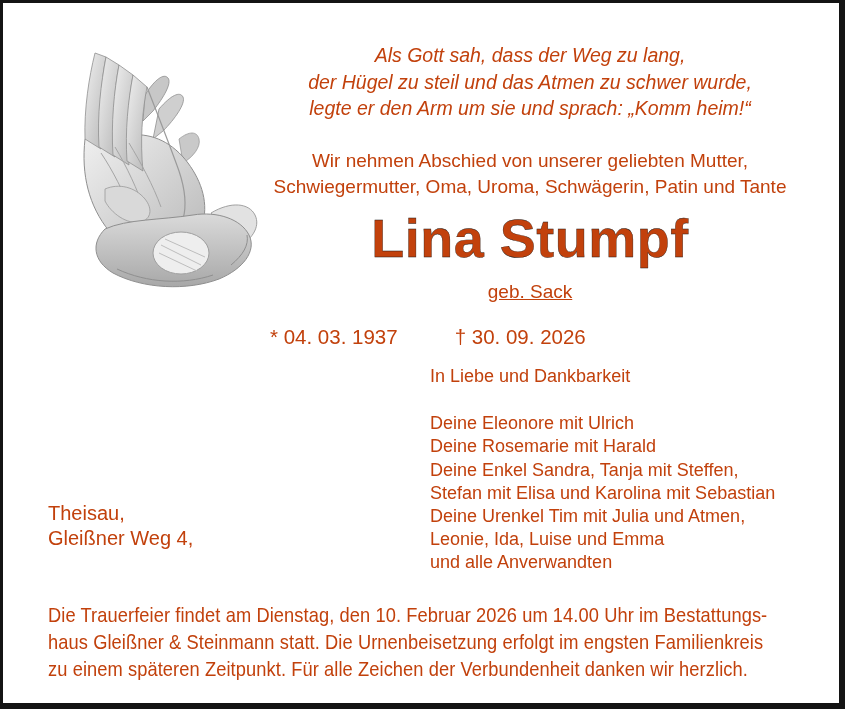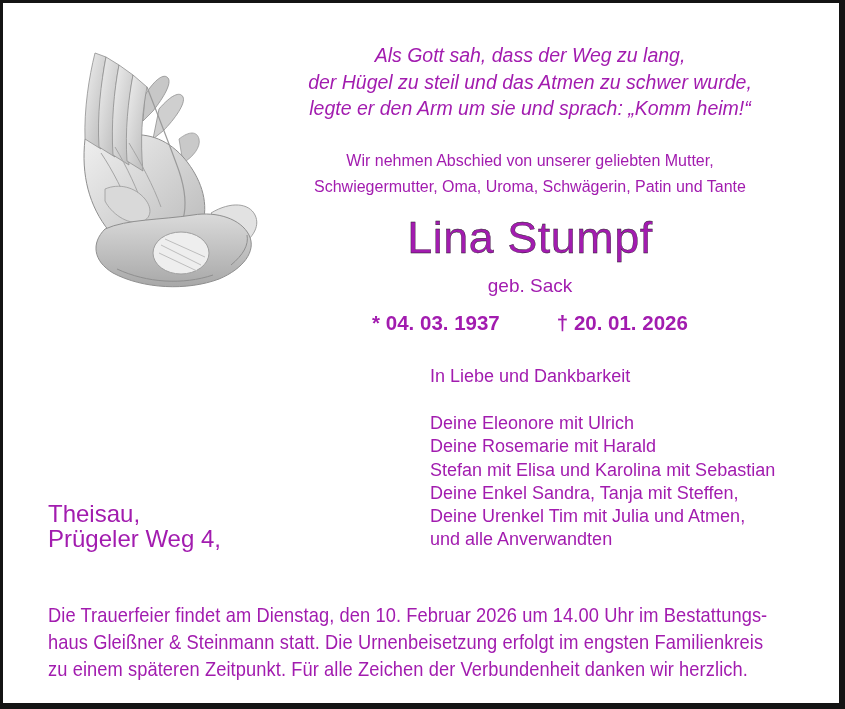--- a/index.html
+++ b/index.html
@@ -5,40 +5,40 @@
   html,body{margin:0;padding:0;background:#ffffff;}
   .card{
     position:relative;
     width:845px;height:709px;
     box-sizing:border-box;
     background:#ffffff;
     border-style:solid;
     border-color:#141414;
     border-width:3px 6px 6px 3px;
     font-family:"Liberation Sans", sans-serif;
-    color:#a21caf;
+    color:#c2410c;
     overflow:hidden;
   }
   .hands{position:absolute;left:58px;top:40px;width:205px;height:255px;margin:0;}
   .main-col{position:absolute;left:267px;top:0;width:520px;text-align:center;}
   .quote{margin-top:39px;font-style:italic;font-size:19.5px;line-height:26.5px;}
-  .intro{margin-top:26px;font-size:16px;line-height:26px;}
+  .intro{margin-top:26px;font-size:19px;line-height:26px;}
   .name{
     margin:14px 0 0 0;
-    font-size:45px;
-    font-weight:400;
+    font-size:54px;
+    font-weight:700;
     letter-spacing:.5px;
     line-height:48px;
     -webkit-text-stroke:.35px #1a1a1a;
   }
-  .maiden{margin-top:12px;font-size:19px;line-height:24px;}
-  .dates{margin-top:12px;font-size:20.5px;line-height:25px;display:flex;justify-content:center;gap:57px;font-weight:bold;}
+  .maiden{margin-top:18px;font-size:19px;line-height:24px;text-decoration:underline;}
+  .dates{margin-top:20px;font-size:20.5px;line-height:25px;display:flex;justify-content:flex-start;gap:57px;}
   .thanks{position:absolute;left:427px;top:362px;text-align:left;font-size:18px;line-height:23.2px;}
   .mourners{margin-top:24px;}
-  .place{position:absolute;left:45px;top:498px;font-size:24px;line-height:25px;}
+  .place{position:absolute;left:45px;top:498px;font-size:20px;line-height:25px;}
   .funeral{position:absolute;left:45px;top:598px;}
   .condense{
     width:872px;
     transform:scaleX(0.87);
     transform-origin:left top;
     font-size:21px;
     line-height:27px;
     letter-spacing:.1px;
   }
 </style>
@@ -98,39 +98,40 @@
       <div>legte er den Arm um sie und sprach: „Komm heim!“</div>
     </div>
     <div class="intro">
       <div>Wir nehmen Abschied von unserer geliebten Mutter,</div>
       <div>Schwiegermutter, Oma, Uroma, Schwägerin, Patin und Tante</div>
     </div>
     <h1 class="name">Lina Stumpf</h1>
     <div class="maiden">geb. Sack</div>
     <div class="dates">
       <span>* 04. 03. 1937</span>
-      <span>† 20. 01. 2026</span>
+      <span>† 30. 09. 2026</span>
     </div>
   </div>
 
   <div class="thanks">
     <div>In Liebe und Dankbarkeit</div>
     <div class="mourners">
       <div>Deine Eleonore mit Ulrich</div>
       <div>Deine Rosemarie mit Harald</div>
+      <div>Deine Enkel Sandra, Tanja mit Steffen,</div>
       <div>Stefan mit Elisa und Karolina mit Sebastian</div>
-      <div>Deine Enkel Sandra, Tanja mit Steffen,</div>
       <div>Deine Urenkel Tim mit Julia und Atmen,</div>
+      <div>Leonie, Ida, Luise und Emma</div>
       <div>und alle Anverwandten</div>
     </div>
   </div>
 
   <div class="place">
     <div>Theisau,</div>
-    <div>Prügeler Weg 4,</div>
+    <div>Gleißner Weg 4,</div>
   </div>
 
   <div class="funeral">
     <div class="condense">
       <div>Die Trauerfeier findet am Dienstag, den 10. Februar 2026 um 14.00 Uhr im Bestattungs-</div>
       <div>haus Gleißner &amp; Steinmann statt. Die Urnenbeisetzung erfolgt im engsten Familienkreis</div>
       <div>zu einem späteren Zeitpunkt. Für alle Zeichen der Verbundenheit danken wir herzlich.</div>
     </div>
   </div>
 

